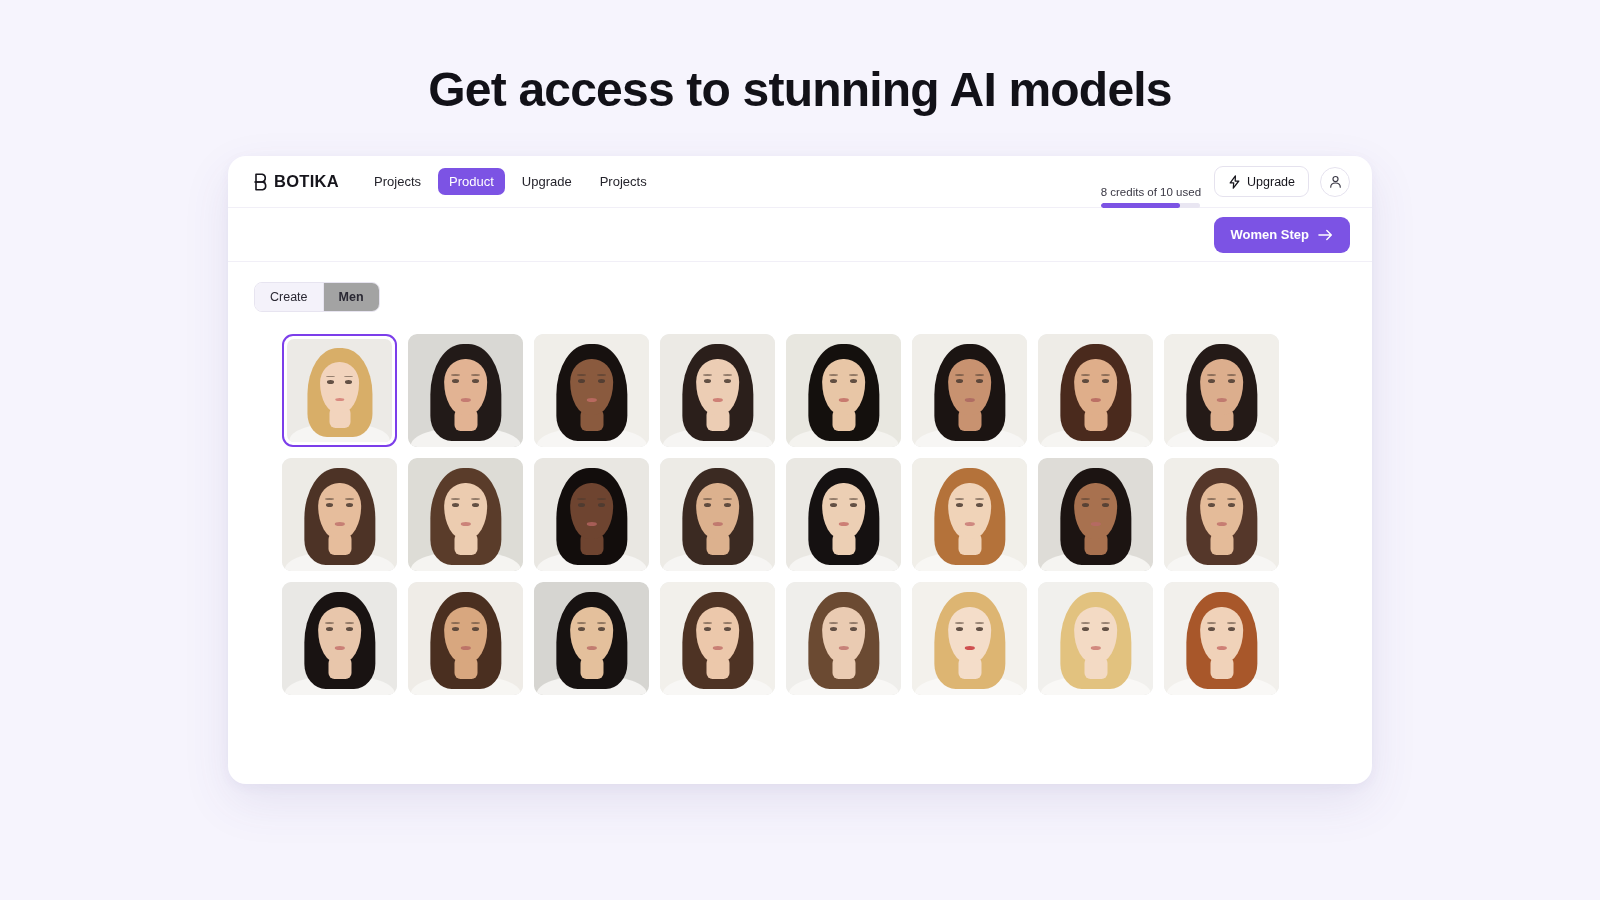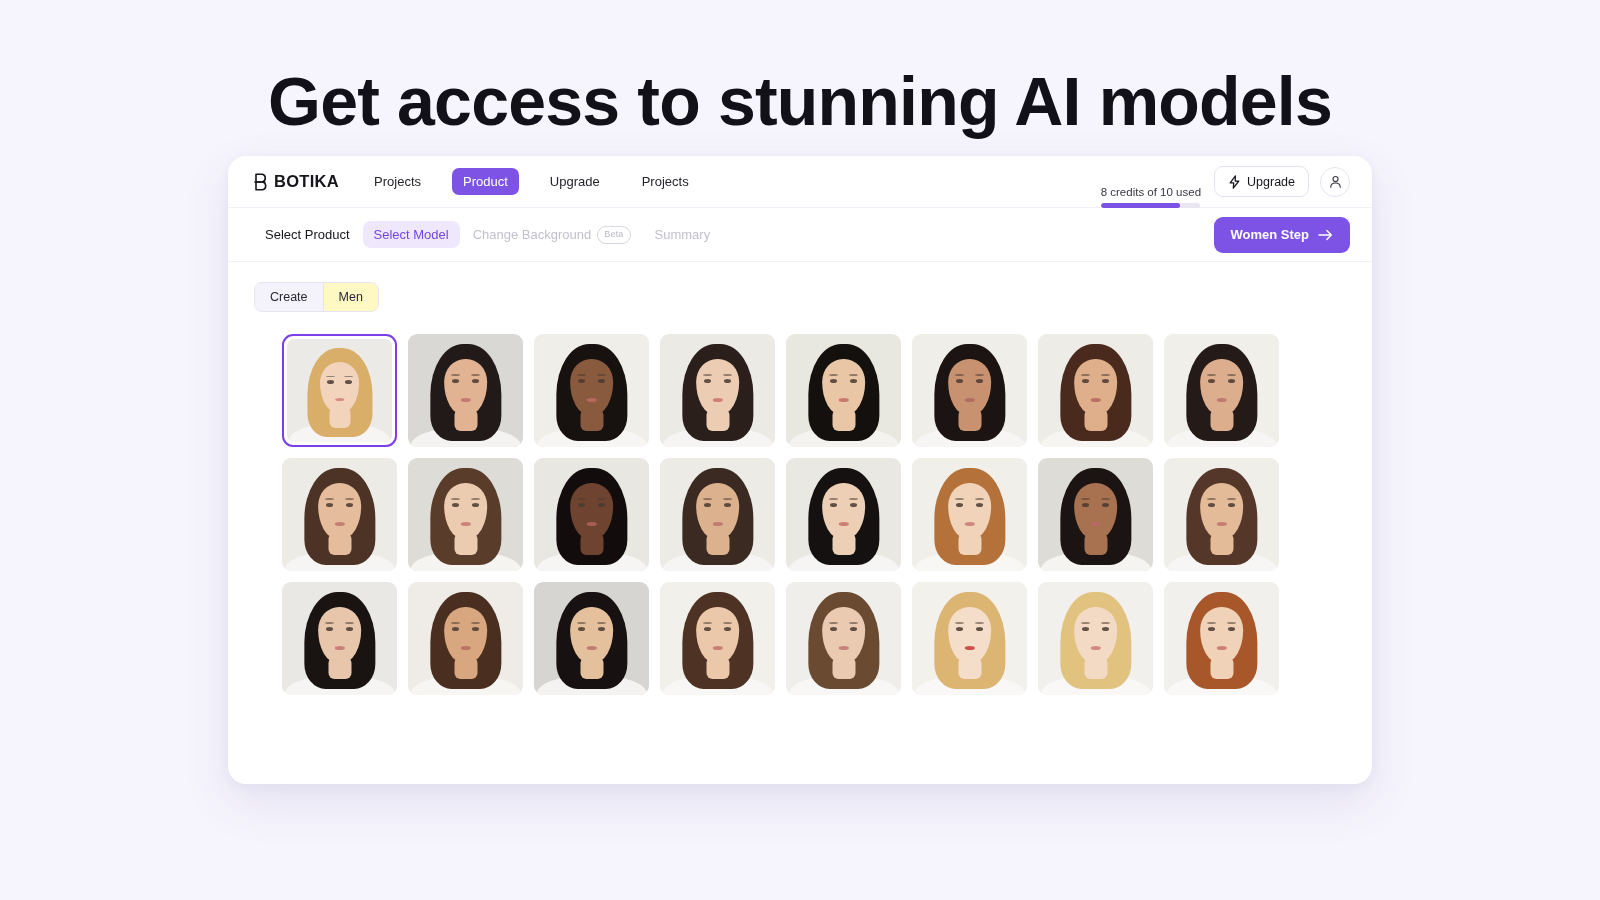--- a/index.html
+++ b/index.html
@@ -14,21 +14,21 @@
     background: #f6f4fd;
     font-family: "Liberation Sans", sans-serif;
     -webkit-font-smoothing: antialiased;
   }
 
   
   .page-heading {
     width: 100%;
     text-align: center;
     margin-top: 62px;
-    font-size: 68px;
+    font-size: 48px;
     font-weight: 700;
     letter-spacing: -0.8px;
     color: #121118;
     line-height: 1.15;
   }
 
   
   .app-window {
     position: absolute;
     left: 228px;
@@ -62,21 +62,21 @@
   .brand-name {
     font-size: 16.5px;
     font-weight: 700;
     letter-spacing: 0.3px;
     color: #16151c;
   }
 
   .nav-links {
     display: flex;
     align-items: center;
-    gap: 20px;
+    gap: 6px;
   }
   .nav-link {
     font-size: 13px;
     color: #25242c;
     padding: 6px 11px;
     border-radius: 7px;
     cursor: pointer;
     white-space: nowrap;
   }
   .nav-link.active {
@@ -215,21 +215,22 @@
     border: 1px solid #e7e4f0;
     border-radius: 8px;
     overflow: hidden;
     background: #ffffff;
   }
   .gender-opt {
     font-size: 12.5px;
     padding: 7px 15px;
     color: #2a2833;
     cursor: pointer;
-    background: #fef9c3;
+    background: #a3a3a3;
+    font-weight: bold;
   }
   .gender-opt.selected { background: #f4f2fa; font-weight: 500; }
   .gender-opt + .gender-opt { border-left: 1px solid #e7e4f0; }
 
   
   .model-grid {
     margin-top: 22px;
     display: grid;
     grid-template-columns: repeat(8, 115px);
     gap: 11px 11px;
@@ -385,40 +386,20 @@
             <circle cx="8" cy="5.4" r="2.7" stroke="#3b3946" stroke-width="1.25"></circle>
             <path d="M2.9 14c0-2.8 2.3-4.4 5.1-4.4s5.1 1.6 5.1 4.4" stroke="#3b3946" stroke-width="1.25" stroke-linecap="round" fill="none"></path>
           </svg>
         </span>
       </button>
 
     </div>
   </div>
 
   <div class="steps-bar">
-    <div class="steps">
-
-      <div class="step done">
-        <span>Select Product</span>
-      </div>
-
-      <div class="step active">
-        <span>Select Model</span>
-      </div>
-
-      <div class="step disabled">
-        <span>Change Background</span>
-        <span class="beta-pill">Beta</span>
-      </div>
-
-      <div class="step disabled">
-        <span>Summary</span>
-      </div>
-
-    </div>
 
     <button class="next-btn">
       <span class="next-label">Women Step</span>
       <span>
         <svg class="icon" width="15" height="12" viewBox="0 0 16 12" fill="none">
           <path d="M1 6h13M9.4 1.3 14.2 6 9.4 10.7" stroke="#ffffff" stroke-width="1.5" stroke-linecap="round" stroke-linejoin="round"></path>
         </svg>
       </span>
     </button>
   </div>

